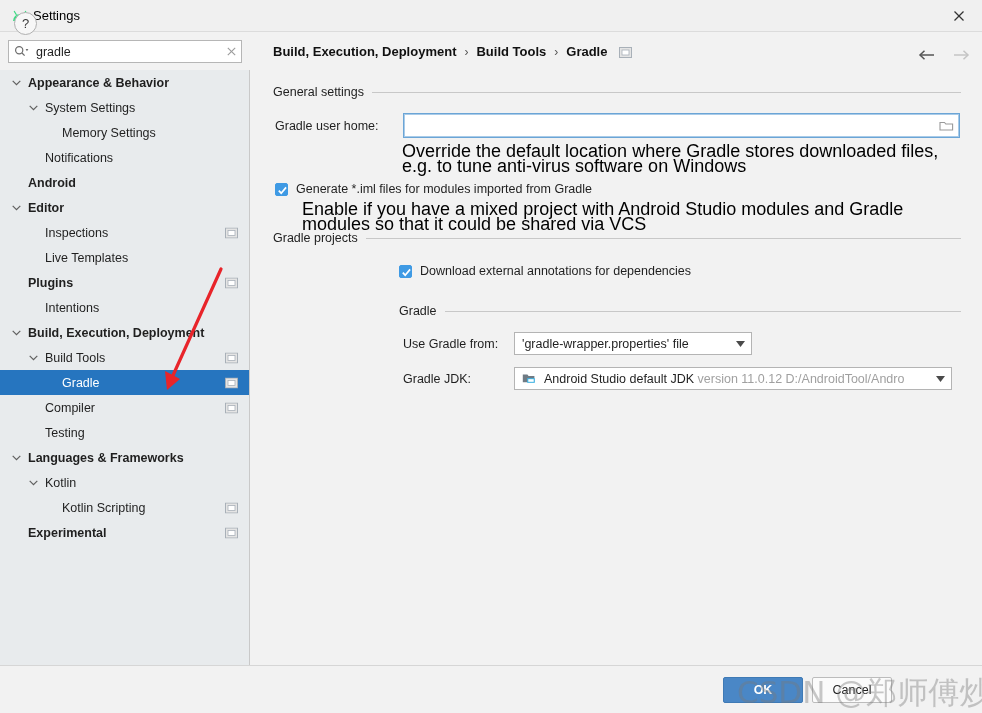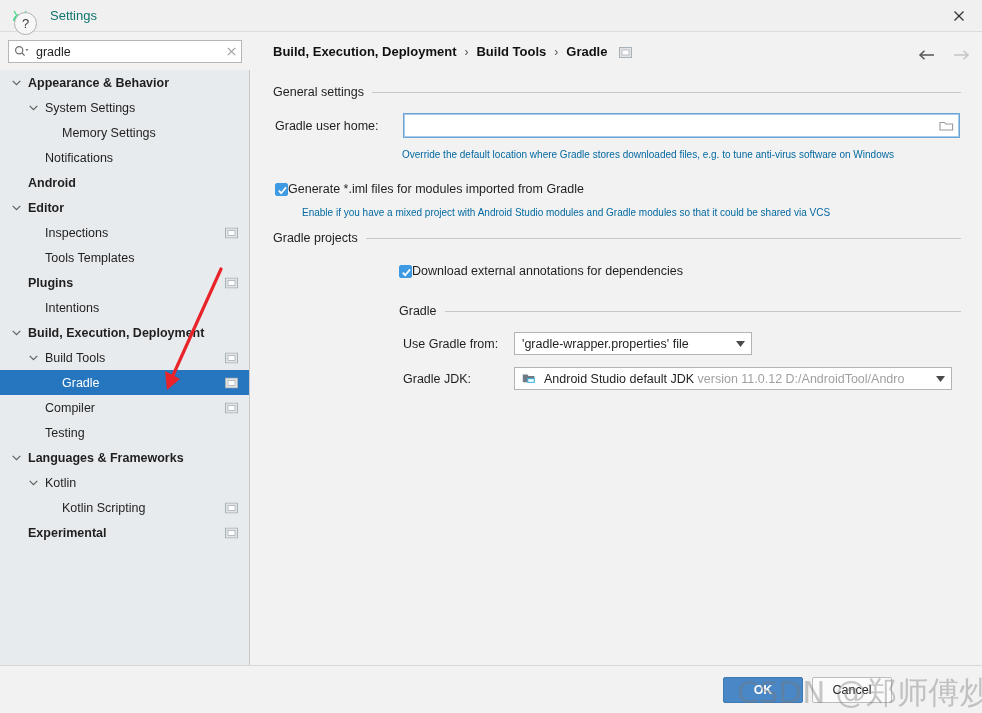--- a/index.html
+++ b/index.html
@@ -14,21 +14,21 @@
     position: relative;
   }
 
   
   #titlebar {
     position:absolute; left:0; top:0; width:982px; height:32px;
     background:#f0f0f0; border-bottom:1px solid #dcdcdc;
     display:flex; align-items:center;
   }
   #android-logo { margin-left:10px; width:20px; height:14px; display:flex; align-items:center; }
-  #title-text { margin-left:20px; font-size:13px; color:#0f766e; }
+  #title-text { margin-left:3px; font-size:13px; color:#000000; }
   #close-btn {
     position:absolute; right:0; top:0; width:46px; height:31px;
     display:flex; align-items:center; justify-content:center; cursor:pointer;
   }
   #close-btn svg { display:block; }
 
   
   #searchwrap {
     position:absolute; left:8px; top:40px; width:234px; height:23px;
     background:#fff; border:1px solid #b6b6b6; display:flex; align-items:center;
@@ -96,30 +96,30 @@
     display:flex; align-items:center;
   }
   #gradle-home-input {
     border:0; outline:0; background:transparent; flex:1 1 auto; height:21px;
     font-family:"Liberation Sans", sans-serif; font-size:12.5px; color:#1f1f1f;
     margin-left:6px; padding:0;
   }
   #gradle-home-browse { width:26px; height:23px; display:flex; align-items:center; justify-content:center; cursor:pointer; }
 
   .hint {
-    position:absolute; font-size:10px; color:#0369a1; line-height:22px;
+    position:absolute; font-size:18px; color:#000000; line-height:15px;
   }
 
   .checkbox-row { position:absolute; display:flex; align-items:flex-start; cursor:pointer; }
   .cbox {
     width:13px; height:13px; background:#3f9ae4; border:1px solid #3f9ae4;
     border-radius:2px; flex:0 0 auto; position:relative; margin-top:1px;
   }
   .cbox svg { position:absolute; left:1px; top:1px; }
-  .cb-label { margin-left:0; font-size:12.5px; color:#1f1f1f;text-align:center; }
+  .cb-label { margin-left:8px; font-size:12.5px; color:#1f1f1f;text-align:center; }
 
   
   #project-list {
     position:absolute; left:24px; top:224px; width:112px; height:392px;
     background:#fff; border:1px solid #bdbdbd;
   }
   #project-item {
     height:19px; background:#2675bf; color:#fff; display:flex; align-items:center;
     padding-left:4px; font-size:12.5px; cursor:pointer;
   }
@@ -244,21 +244,21 @@
     <div class="tree-row">
       <span class="tree-arrow empty" style="margin-left: 27px;"></span>
       <span class="tree-label" style="margin-left: 5px;">Inspections</span>
       <span class="tree-badge"><svg width="13" height="11" viewBox="0 0 13 11">
           <rect x="0.5" y="0.5" width="12" height="10" fill="#e4e4e4" stroke="#a8b0b8"></rect>
           <rect x="3" y="3" width="7" height="5" fill="#ffffff" stroke="#a8b0b8" stroke-width="0.8"></rect>
         </svg></span>
     </div>
     <div class="tree-row">
       <span class="tree-arrow empty" style="margin-left: 27px;"></span>
-      <span class="tree-label" style="margin-left: 5px;">Tools Templates</span>
+      <span class="tree-label" style="margin-left: 5px;">Live Templates</span>
     </div>
     <div class="tree-row">
       <span class="tree-arrow empty" style="margin-left: 10px;"></span>
       <span class="tree-label bold" style="margin-left: 5px;">Plugins</span>
       <span class="tree-badge"><svg width="13" height="11" viewBox="0 0 13 11">
           <rect x="0.5" y="0.5" width="12" height="10" fill="#e4e4e4" stroke="#a8b0b8"></rect>
           <rect x="3" y="3" width="7" height="5" fill="#ffffff" stroke="#a8b0b8" stroke-width="0.8"></rect>
         </svg></span>
     </div>
     <div class="tree-row">

